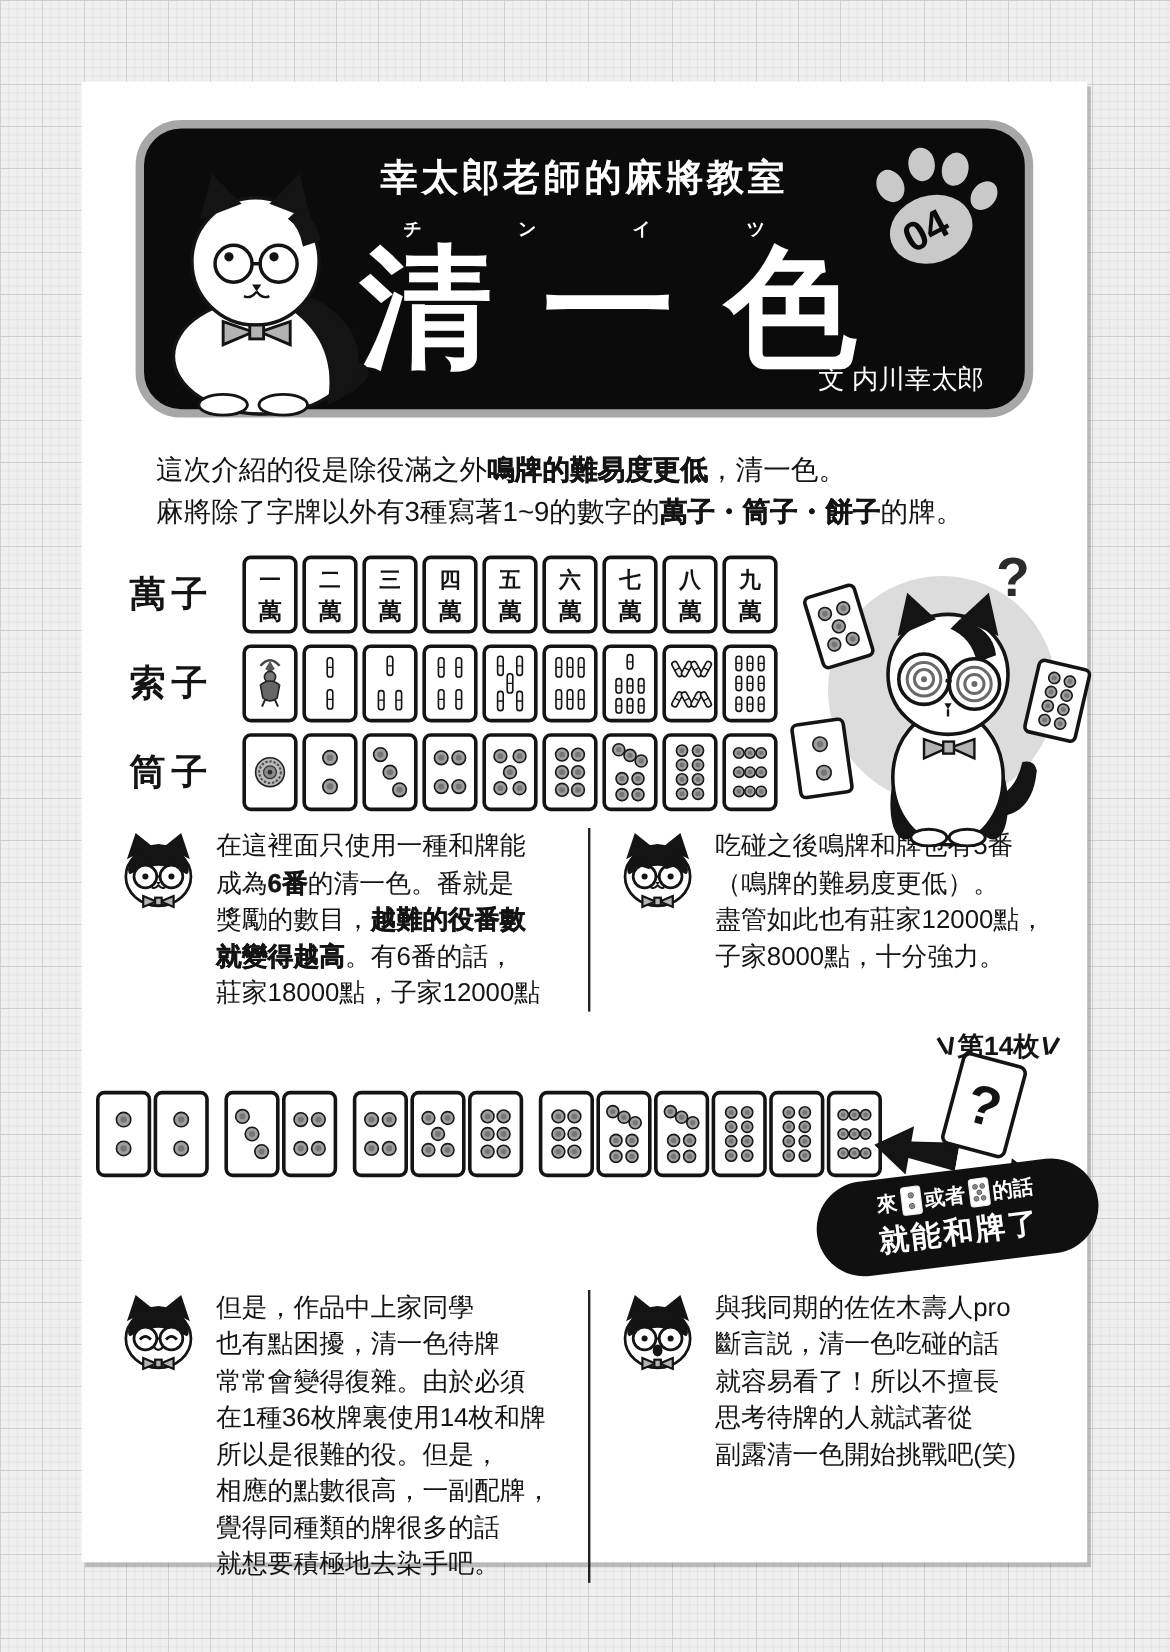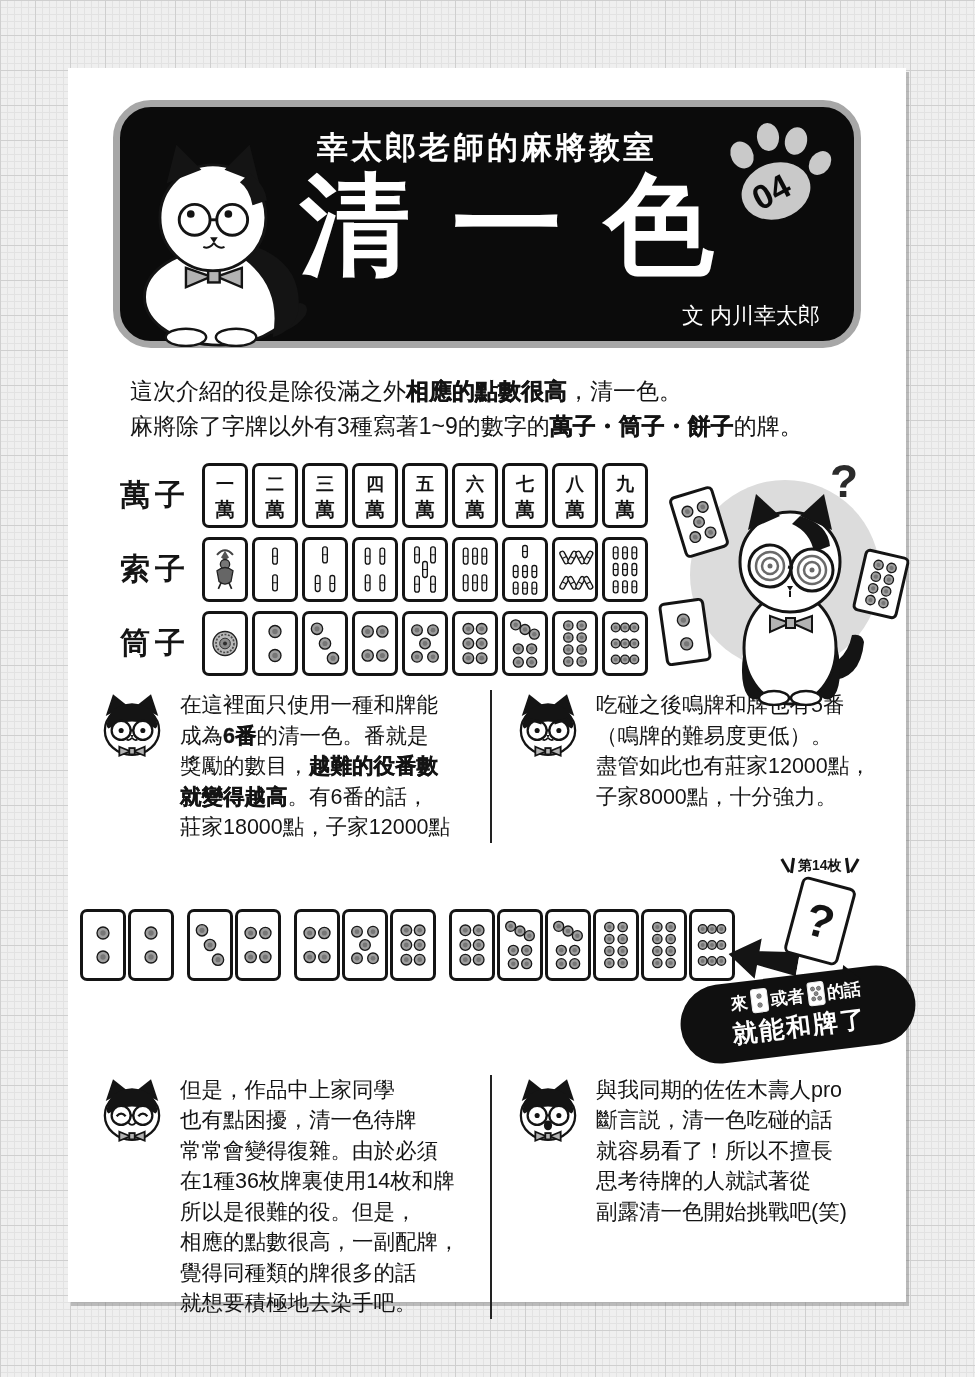--- a/index.html
+++ b/index.html
@@ -36,21 +36,21 @@
   .credit{ position:absolute; right:34px; bottom:10px; font-size:22px; font-weight:400; }
   .paw{ position:absolute; right:14px; top:10px; width:122px; height:112px; }
   .banner-cat{ position:absolute; left:2px; bottom:-6px; width:205px; height:212px; }
 
   
   .intro{ margin:26px 0 0 62px; font-size:23px; line-height:1.5; white-space:pre-line; }
   .intro b, .speech b{ font-weight:700; -webkit-text-stroke:.4px #141414; }
 
   
   .suits{ margin:20px 0 0 40px; }
-  .suit-row{ display:flex; align-items:center; margin-bottom:9px;text-align:center; }
+  .suit-row{ display:flex; align-items:center; margin-bottom:9px; }
   .suit-label{ width:94px; font-size:30px; font-weight:700; letter-spacing:5px; }
   .suit-tiles{ display:flex; gap:4px; }
 
   .tile{ background:#fff; border:3px solid #141414; border-radius:7px; overflow:hidden; flex:none; }
   .t-sm{ width:46px; height:65px; }
   .t-md{ width:46px; height:72px; }
   .tile svg{ display:block; width:100%; height:100%; }
 
   
   .wonder{ position:absolute; left:590px; top:386px; width:258px; height:268px; }
@@ -70,21 +70,21 @@
   .avatar{ width:76px; flex:none; }
   .avatar svg{ width:76px; height:70px; }
   .speech p{ font-size:21.5px; line-height:1.42; white-space:pre-line; }
   .speech-grid.bottom{ margin-top:16px; }
 
   
   .hand-area{ position:relative; margin:8px 0 0 12px; height:208px; }
   .hand-groups{ position:absolute; left:0; top:58px; display:flex; gap:13px; }
   .hand-group{ display:flex; gap:2px; }
   .hand-arrow{ position:absolute; left:648px; top:86px; transform:rotate(10deg); }
-  .qlabel{ position:absolute; left:704px; top:6px; font-size:14px; font-weight:700; white-space:nowrap; display:flex; align-items:center; gap:4px; }
+  .qlabel{ position:absolute; left:704px; top:6px; font-size:22px; font-weight:700; white-space:nowrap; display:flex; align-items:center; gap:4px; }
   .tick{ display:inline-block; width:3px; height:15px; background:#141414; }
   .tick.a{ transform:rotate(-30deg); } .tick.b{ transform:rotate(8deg); }
   .tick.c{ transform:rotate(-8deg); } .tick.d{ transform:rotate(30deg); }
   .qtile{ position:absolute; left:712px; top:30px; width:56px; height:80px; background:#fff;
     border:3.5px solid #141414; border-radius:7px; transform:rotate(15deg);
     display:flex; align-items:center; justify-content:center; font-size:46px; font-weight:700; }
   .bubble{ position:absolute; left:600px; top:124px; width:236px; padding:9px 14px 11px;
     background:#101010; border-radius:40px; color:#fff; transform:rotate(-7deg); text-align:center; }
   .bubble::before{ content:""; position:absolute; top:-14px; right:56px;
     border:10px solid transparent; border-bottom:16px solid #101010; transform:skewX(20deg); }
@@ -94,20 +94,21 @@
   .mini-tile svg{ display:block; width:100%; height:100%; }
 </style>
 </head>
 <body>
 
 <div class="stage">
   <div class="page">
 
     <div class="banner">
       <div class="banner-title">幸太郎老師的麻將教室</div>
+      <div class="furigana">チンイツ</div>
       <div class="main-title">清一色</div>
       <div class="credit">文 内川幸太郎</div>
 
       <svg class="paw" viewBox="0 0 122 112">
         <ellipse cx="24" cy="38" rx="11" ry="14" fill="#c9c9c9" transform="rotate(-28 24 38)"></ellipse>
         <ellipse cx="50" cy="20" rx="11" ry="14" fill="#c9c9c9" transform="rotate(-8 50 20)"></ellipse>
         <ellipse cx="78" cy="24" rx="11" ry="14" fill="#c9c9c9" transform="rotate(14 78 24)"></ellipse>
         <ellipse cx="102" cy="46" rx="10" ry="13" fill="#c9c9c9" transform="rotate(38 102 46)"></ellipse>
         <ellipse cx="58" cy="74" rx="35" ry="28" fill="#c9c9c9" transform="rotate(-18 58 74)"></ellipse>
         <text x="56" y="86" text-anchor="middle" font-size="34" font-weight="700" fill="#0b0b0b" transform="rotate(-28 56 80)">04</text>
@@ -129,21 +130,21 @@
         <circle cx="65" cy="82" r="4" fill="#141414"></circle>
         <circle cx="104" cy="82" r="4" fill="#141414"></circle>
         <polygon points="85,106 93,106 89,112" fill="#141414"></polygon>
         <path d="M89,112 q-5,7 -11,4 M89,112 q5,7 11,4" stroke="#141414" stroke-width="2" fill="none"></path>
         <polygon points="60,138 86,147 60,158" fill="#b3b3b3" stroke="#141414" stroke-width="2.5"></polygon>
         <polygon points="118,138 92,147 118,158" fill="#b3b3b3" stroke="#141414" stroke-width="2.5"></polygon>
         <rect x="83" y="141" width="12" height="12" fill="#b3b3b3" stroke="#141414" stroke-width="2.5"></rect>
       </svg>
     </div>
 
-    <p class="intro">這次介紹的役是除役滿之外<b>相應的點數很高</b>，清一色。
+    <p class="intro">這次介紹的役是除役滿之外<b>鳴牌的難易度更低</b>，清一色。
 麻將除了字牌以外有3種寫著1~9的數字的<b>萬子・筒子・餅子</b>的牌。</p>
 
     <div class="suits">
       <div class="suit-row">
         <span class="suit-label">萬子</span>
         <div class="suit-tiles">
             <div class="tile t-sm">
               <svg viewBox="0 0 60 84" preserveAspectRatio="xMidYMid meet">
                 <text x="30" y="33" text-anchor="middle" font-size="27" font-weight="700" fill="#141414">一</text>
             <text x="30" y="72" text-anchor="middle" font-size="29" font-weight="700" fill="#141414">萬</text>

